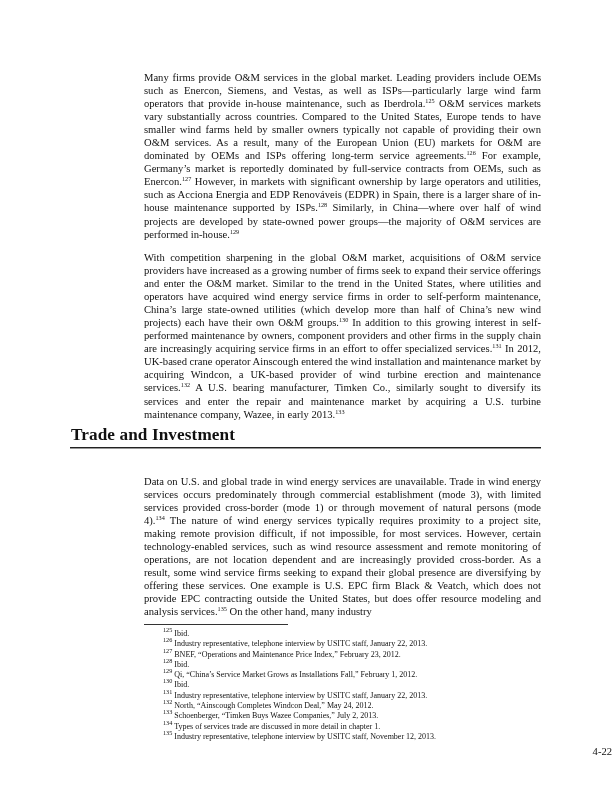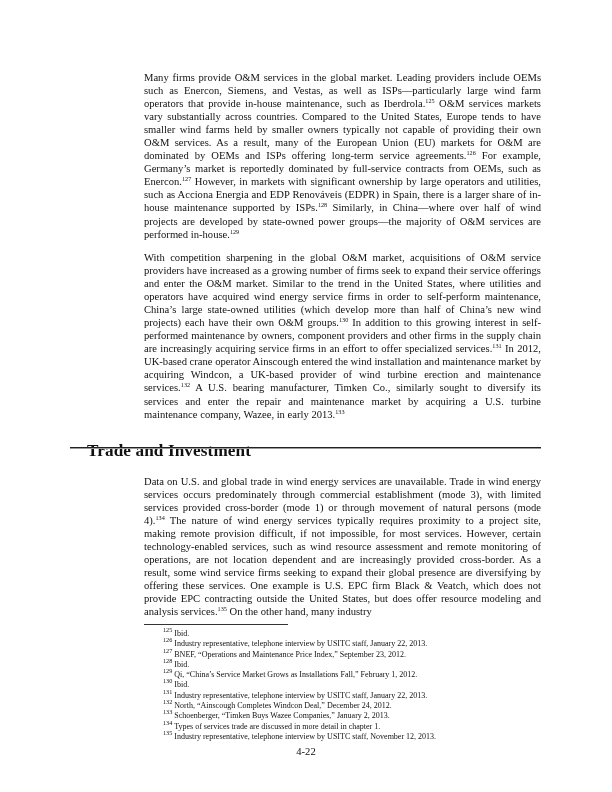--- a/index.html
+++ b/index.html
@@ -5,50 +5,50 @@
   html, body { margin: 0; padding: 0; background: #ffffff; }
   body { width: 612px; height: 792px; position: relative; overflow: hidden;
          font-family: "Liberation Serif", "DejaVu Serif", serif; color: #111; }
   .para { position: absolute; left: 144px; width: 397px; font-size: 10.6px;
           line-height: 13.05px; text-align: justify; text-align-last: left; margin: 0; }
   .para sup, .fn sup { font-size: 6.2px; line-height: 0; vertical-align: 4px; }
   #p1 { top: 71px; }
   #p2 { top: 251px; }
   #p3 { top: 475px; }
   .heading { position: absolute; left: 71px; top: 425px; font-size: 17.2px; font-weight: bold;
-             margin: 16px; letter-spacing: 0.1px; }
+             margin: 0; letter-spacing: 0.1px; }
   .heading-rule { position: absolute; left: 70px; top: 447px; width: 471px; height: 0;
                   border-top: 1.4px solid #222; border-bottom: 0.6px solid #999; }
   .fn-divider { position: absolute; left: 144px; top: 624px; width: 144px; height: 0;
                 border-top: 0.8px solid #333; }
   .footnotes { position: absolute; left: 163px; top: 629px; width: 380px; margin: 0; padding: 0;
                list-style: none; font-size: 8px; line-height: 10.3px; }
   .fn { white-space: nowrap; }
-  .page-number { position: absolute; left: 0; width: 612px; top: 746px; text-align: center;
+  .page-number { position: absolute; left: 0; width: 612px; top: 746px; text-align: right;
                  font-size: 10.6px; }
 </style>
 </head>
 <body>
 
 <p class="para" id="p1">Many firms provide O&amp;M services in the global market. Leading providers include OEMs such as Enercon, Siemens, and Vestas, as well as ISPs—particularly large wind farm operators that provide in-house maintenance, such as Iberdrola.<sup>125</sup> O&amp;M services markets vary substantially across countries. Compared to the United States, Europe tends to have smaller wind farms held by smaller owners typically not capable of providing their own O&amp;M services. As a result, many of the European Union (EU) markets for O&amp;M are dominated by OEMs and ISPs offering long-term service agreements.<sup>126</sup> For example, Germany’s market is reportedly dominated by full-service contracts from OEMs, such as Enercon.<sup>127</sup> However, in markets with significant ownership by large operators and utilities, such as Acciona Energia and EDP Renováveis (EDPR) in Spain, there is a larger share of in-house maintenance supported by ISPs.<sup>128</sup> Similarly, in China—where over half of wind projects are developed by state-owned power groups—the majority of O&amp;M services are performed in-house.<sup>129</sup></p>
 <p class="para" id="p2">With competition sharpening in the global O&amp;M market, acquisitions of O&amp;M service providers have increased as a growing number of firms seek to expand their service offerings and enter the O&amp;M market. Similar to the trend in the United States, where utilities and operators have acquired wind energy service firms in order to self-perform maintenance, China’s large state-owned utilities (which develop more than half of China’s new wind projects) each have their own O&amp;M groups.<sup>130</sup> In addition to this growing interest in self-performed maintenance by owners, component providers and other firms in the supply chain are increasingly acquiring service firms in an effort to offer specialized services.<sup>131</sup> In 2012, UK-based crane operator Ainscough entered the wind installation and maintenance market by acquiring Windcon, a UK-based provider of wind turbine erection and maintenance services.<sup>132</sup> A U.S. bearing manufacturer, Timken Co., similarly sought to diversify its services and enter the repair and maintenance market by acquiring a U.S. turbine maintenance company, Wazee, in early 2013.<sup>133</sup></p>
 
 <h2 class="heading">Trade and Investment</h2>
 <div class="heading-rule"></div>
 
 <p class="para" id="p3">Data on U.S. and global trade in wind energy services are unavailable. Trade in wind energy services occurs predominately through commercial establishment (mode 3), with limited services provided cross-border (mode 1) or through movement of natural persons (mode 4).<sup>134</sup> The nature of wind energy services typically requires proximity to a project site, making remote provision difficult, if not impossible, for most services. However, certain technology-enabled services, such as wind resource assessment and remote monitoring of operations, are not location dependent and are increasingly provided cross-border. As a result, some wind service firms seeking to expand their global presence are diversifying by offering these services. One example is U.S. EPC firm Black &amp; Veatch, which does not provide EPC contracting outside the United States, but does offer resource modeling and analysis services.<sup>135</sup> On the other hand, many industry</p>
 
 <div class="fn-divider"></div>
 <ul class="footnotes">
   <li class="fn"><sup>125</sup> <span>Ibid.</span></li>
   <li class="fn"><sup>126</sup> <span>Industry representative, telephone interview by USITC staff, January 22, 2013.</span></li>
-  <li class="fn"><sup>127</sup> <span>BNEF, “Operations and Maintenance Price Index,” September 23, 2012.</span></li>
+  <li class="fn"><sup>127</sup> <span>BNEF, “Operations and Maintenance Price Index,” February 23, 2012.</span></li>
   <li class="fn"><sup>128</sup> <span>Ibid.</span></li>
   <li class="fn"><sup>129</sup> <span>Qi, “China’s Service Market Grows as Installations Fall,” February 1, 2012.</span></li>
   <li class="fn"><sup>130</sup> <span>Ibid.</span></li>
   <li class="fn"><sup>131</sup> <span>Industry representative, telephone interview by USITC staff, January 22, 2013.</span></li>
-  <li class="fn"><sup>132</sup> <span>North, “Ainscough Completes Windcon Deal,” December 24, 2012.</span></li>
-  <li class="fn"><sup>133</sup> <span>Schoenberger, “Timken Buys Wazee Companies,” January 2, 2013.</span></li>
+  <li class="fn"><sup>132</sup> <span>North, “Ainscough Completes Windcon Deal,” May 24, 2012.</span></li>
+  <li class="fn"><sup>133</sup> <span>Schoenberger, “Timken Buys Wazee Companies,” July 2, 2013.</span></li>
   <li class="fn"><sup>134</sup> <span>Types of services trade are discussed in more detail in chapter 1.</span></li>
   <li class="fn"><sup>135</sup> <span>Industry representative, telephone interview by USITC staff, November 12, 2013.</span></li>
 </ul>
 
 <div class="page-number">4-22</div>
 
 </body></html>

